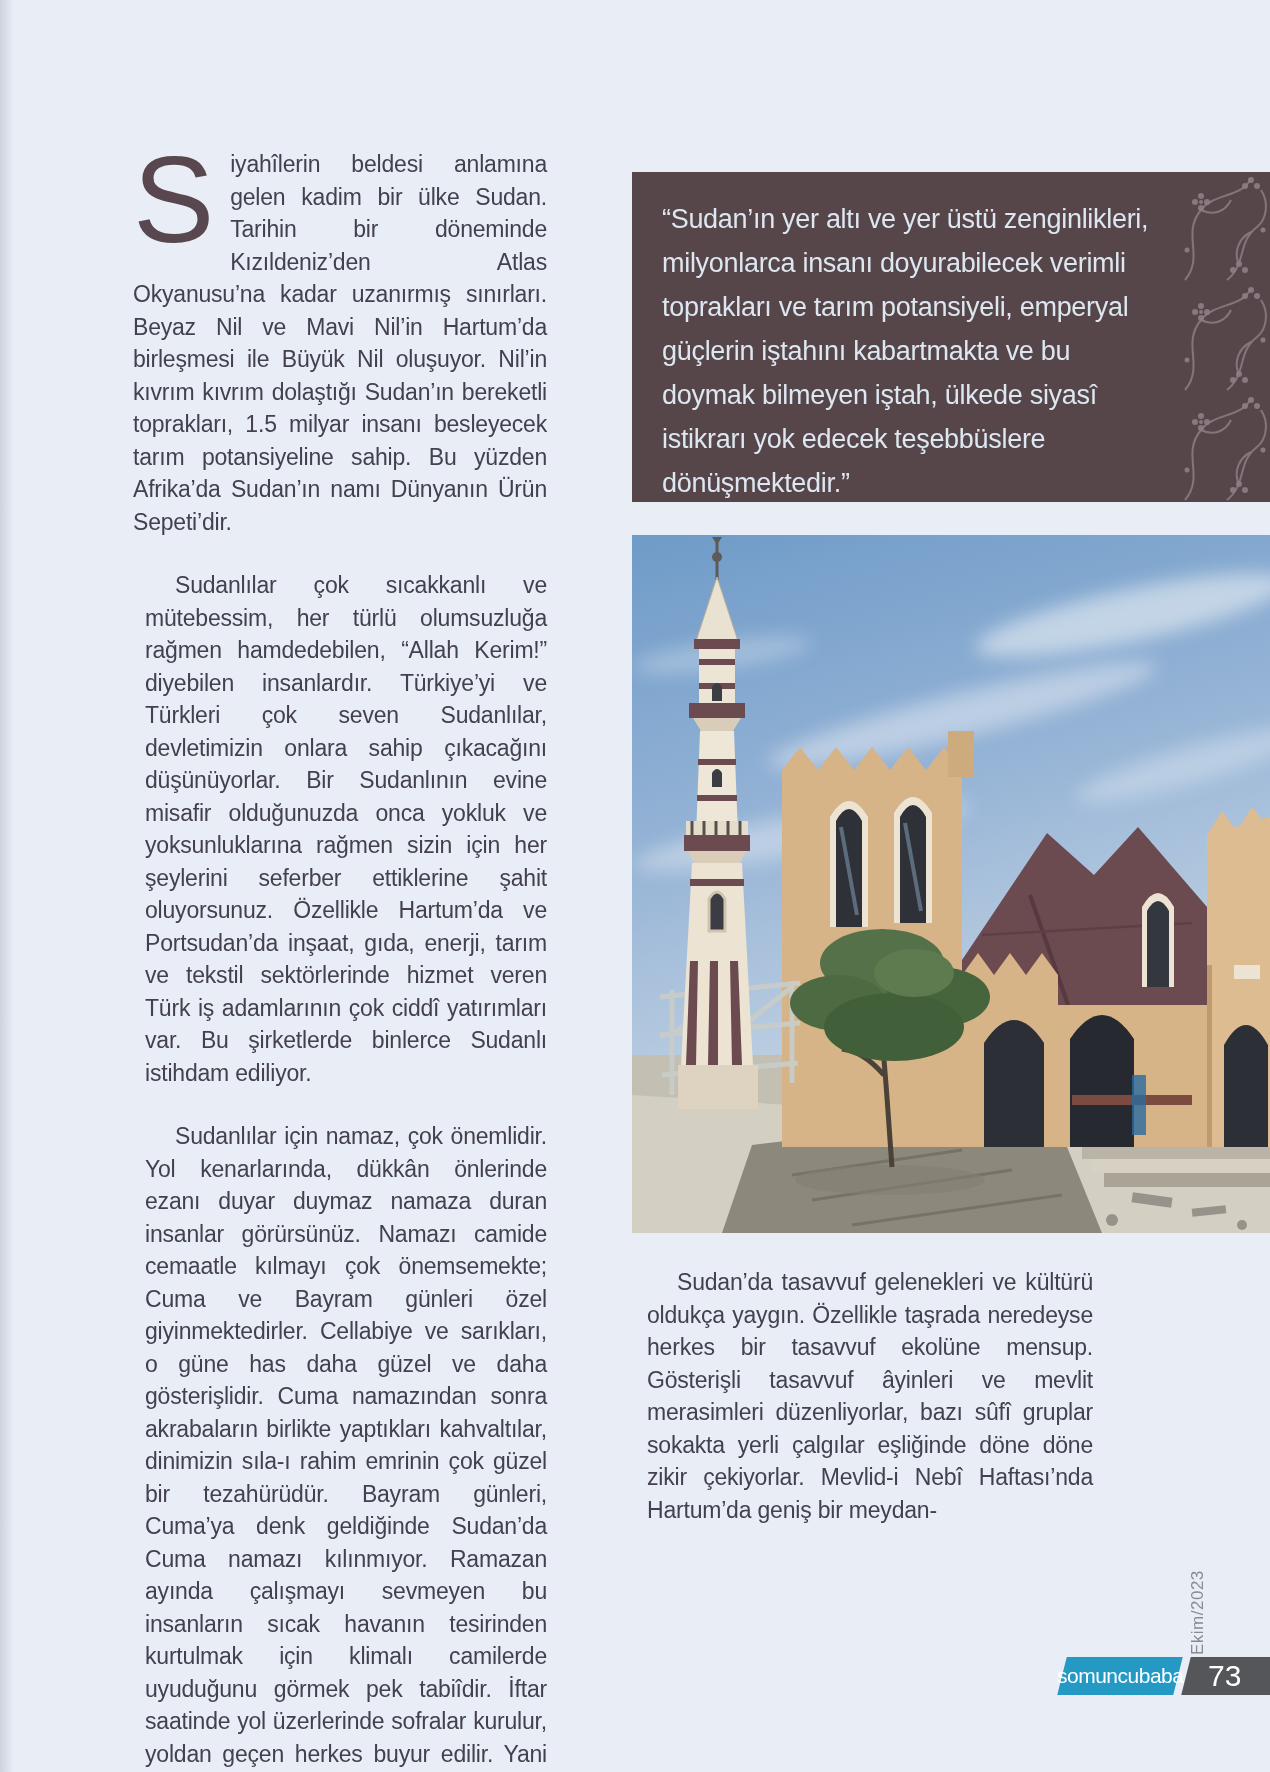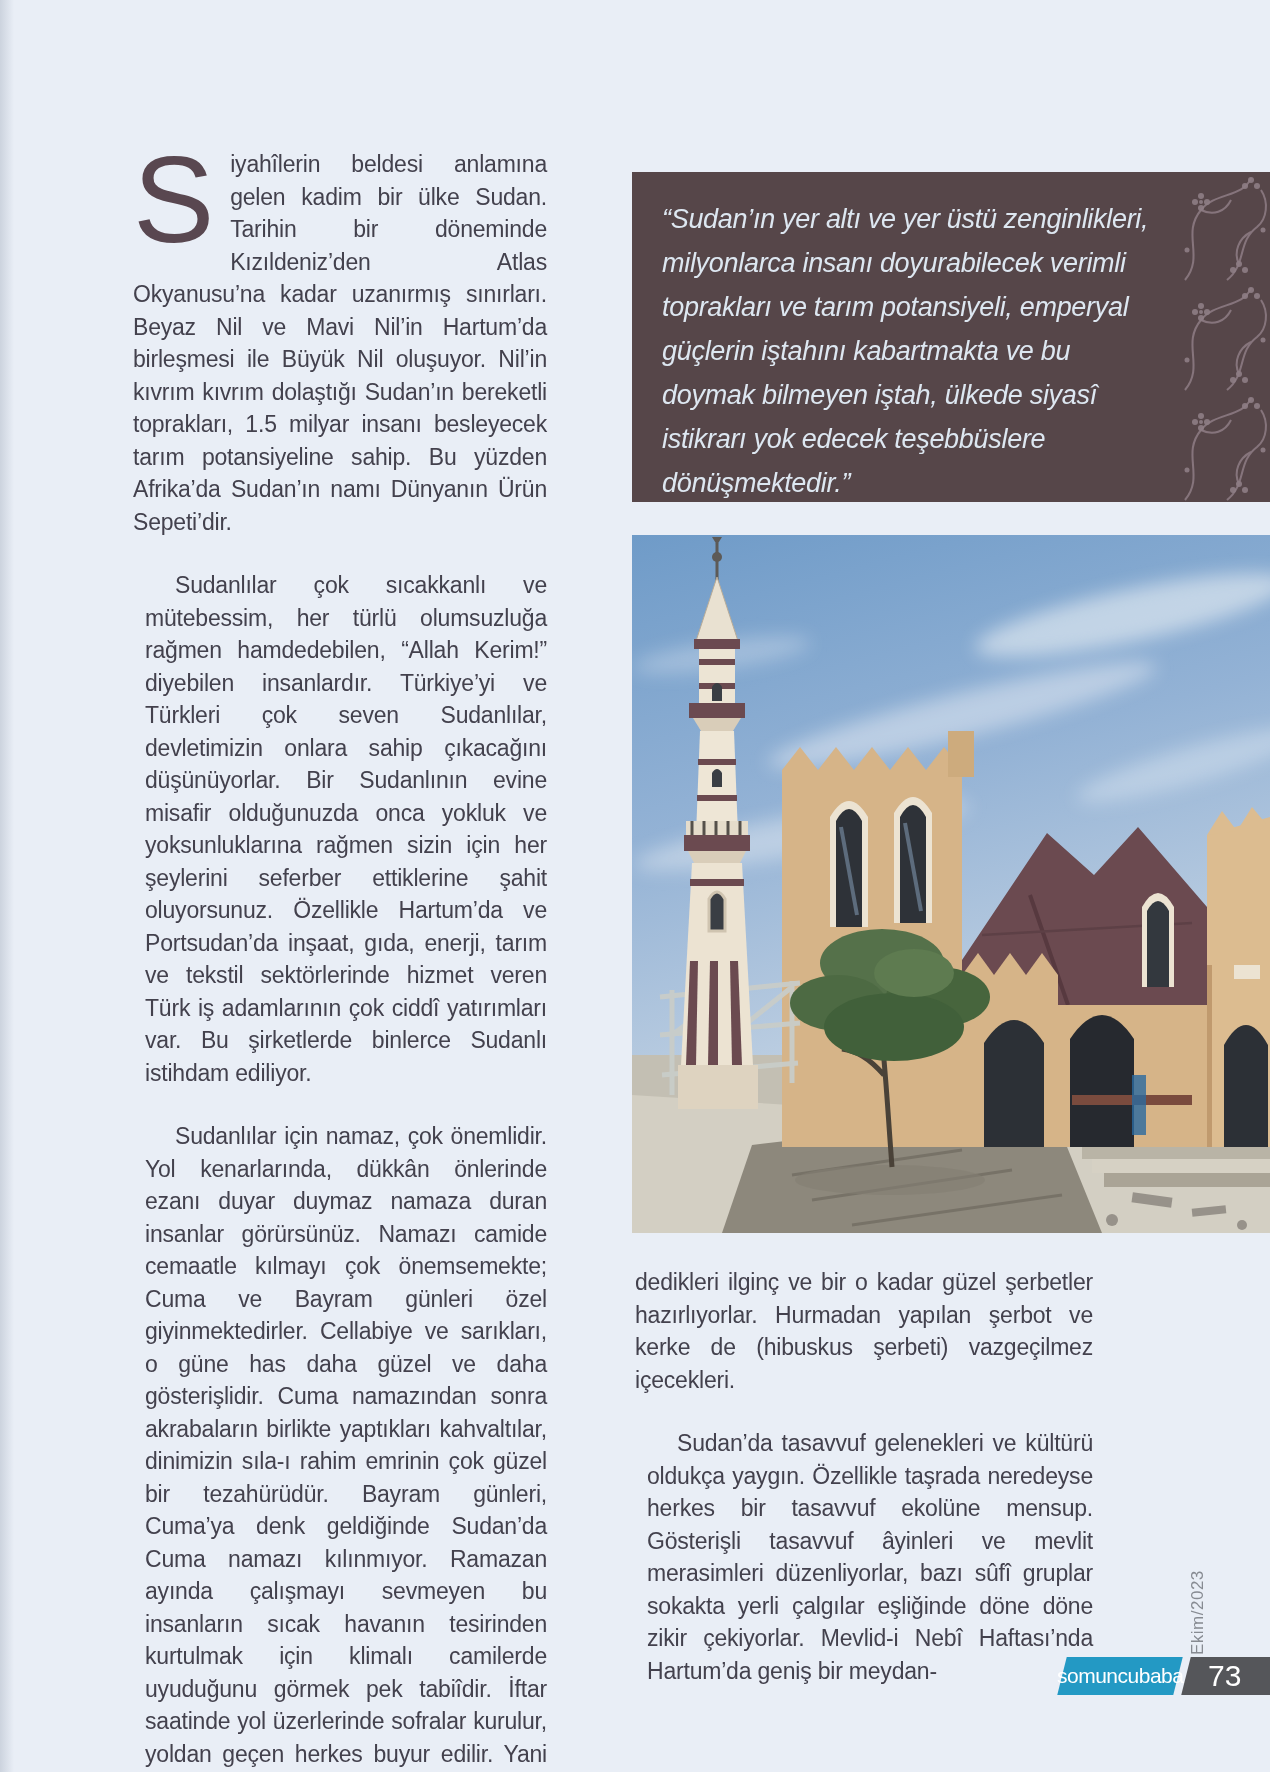--- a/index.html
+++ b/index.html
@@ -24,21 +24,20 @@
   .para:last-child{margin-bottom:0;}
   .indent{text-indent:30px;margin-left:12px;}
   .dropcap{
     float:left;font-size:122px;line-height:92px;padding:6px 16px 0 0;
     color:#594750;font-weight:400;
   }
   
   .quote-box{
     position:absolute;left:632px;top:172px;width:638px;height:330px;
     background:#564649;
-    font-style:italic;
   }
   .quote-text{
     position:absolute;left:30px;top:25px;width:500px;
     color:#dde7f1;font-size:27px;line-height:44px;font-weight:400;
     letter-spacing:-0.3px;
   }
   .quote-pattern{
     position:absolute;right:0;top:0;width:93px;height:330px;
   }
   
@@ -274,21 +273,20 @@
           <ellipse cx="306" cy="462" rx="52" ry="30" fill="#47653d"></ellipse>
           <ellipse cx="206" cy="468" rx="48" ry="28" fill="#4d6a43"></ellipse>
           <ellipse cx="262" cy="492" rx="70" ry="34" fill="#41603a"></ellipse>
           <ellipse cx="282" cy="438" rx="40" ry="24" fill="#5e7b50"></ellipse>
         </g>
       </g>
     </svg>
   </div>
 
   <div class="col col-right">
-    <p class="para">dedikleri ilginç ve bir o kadar güzel şerbetler hazırlıyorlar. Hurmadan yapılan şerbot ve kerke de (hibuskus şerbeti) vazgeçilmez içecekleri.</p>
     <p class="para indent">Sudan’da tasavvuf gelenekleri ve kültürü oldukça yaygın. Özellikle taşrada neredeyse herkes bir tasavvuf ekolüne mensup. Gösterişli tasavvuf âyinleri ve mevlit merasimleri düzenliyorlar, bazı sûfî gruplar sokakta yerli çalgılar eşliğinde döne döne zikir çekiyorlar. Mevlid-i Nebî Haftası’nda Hartum’da geniş bir meydan-</p>
   </div>
 
   <div class="issue-date">Ekim/2023</div>
   <div class="badge badge-brand">
     <span>somuncubaba</span>
   </div>
   <div class="badge badge-page">
     <span>73</span>
   </div>

